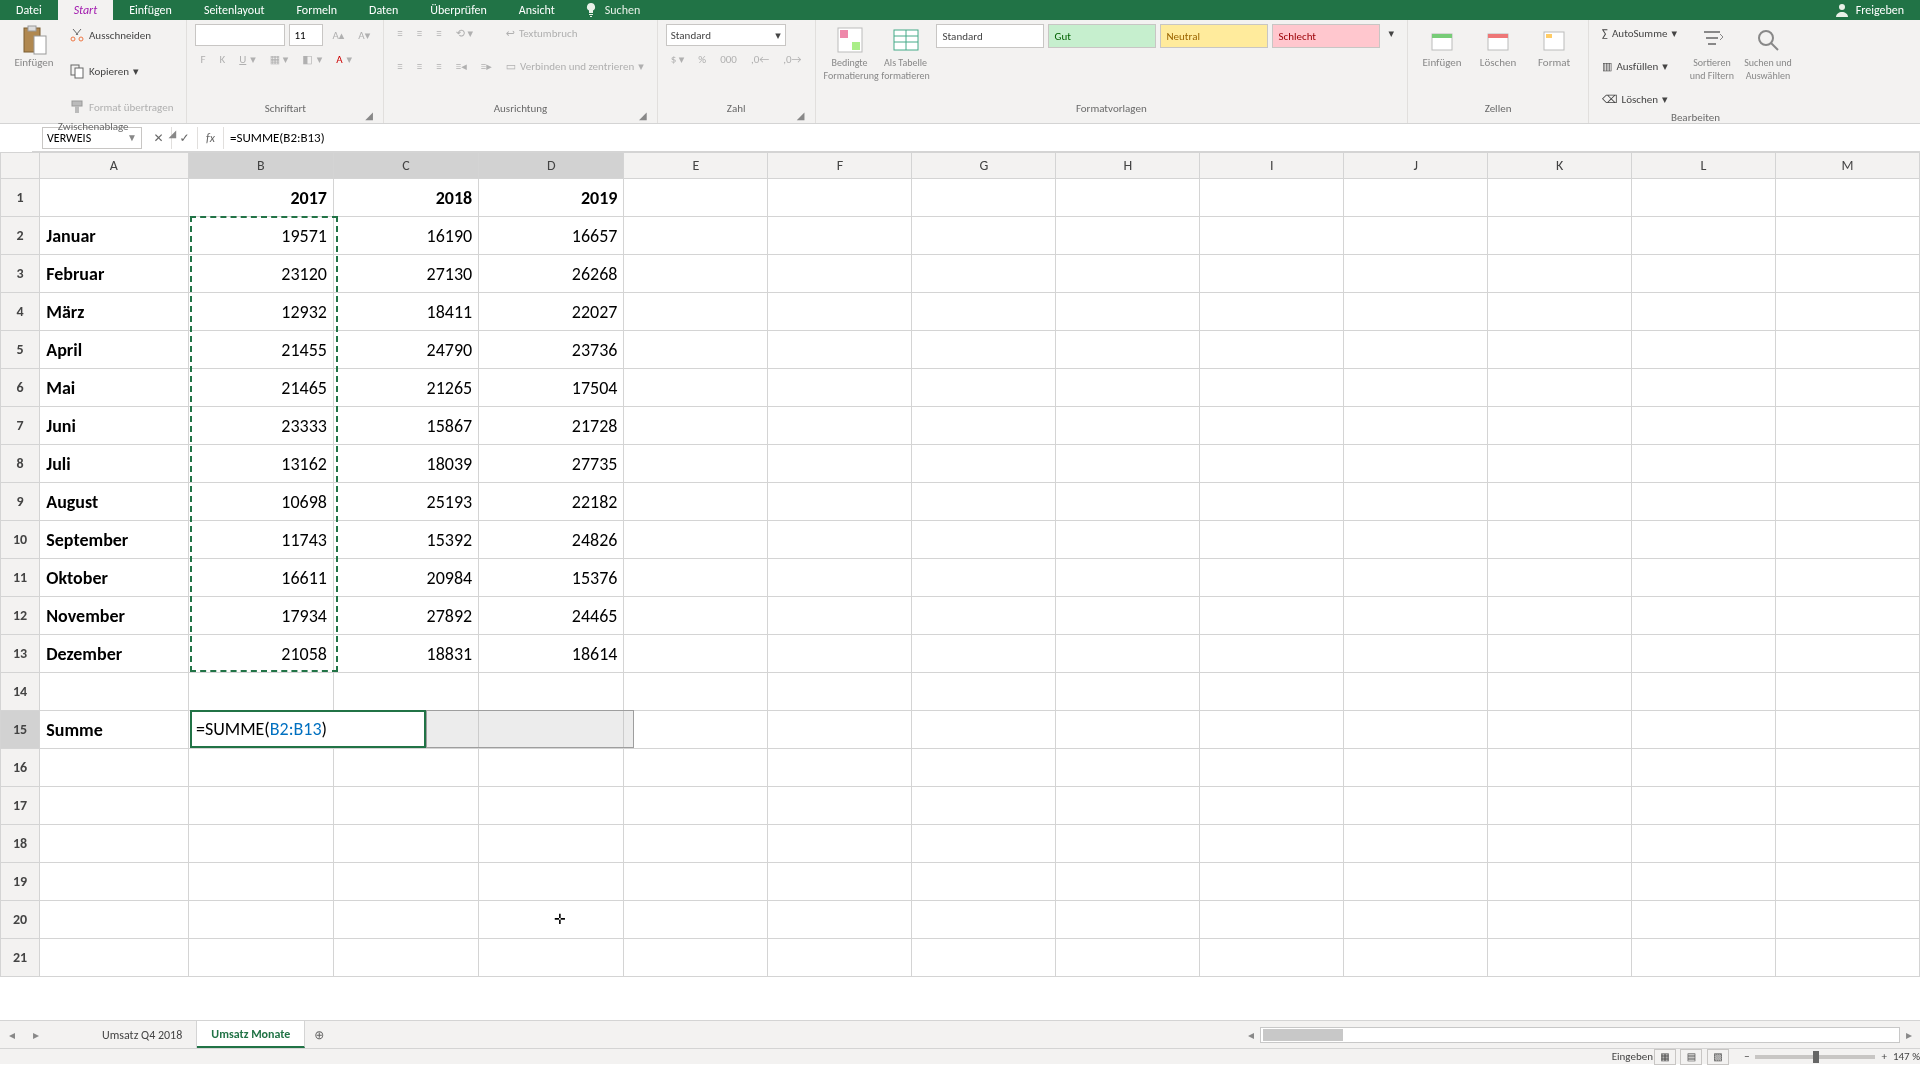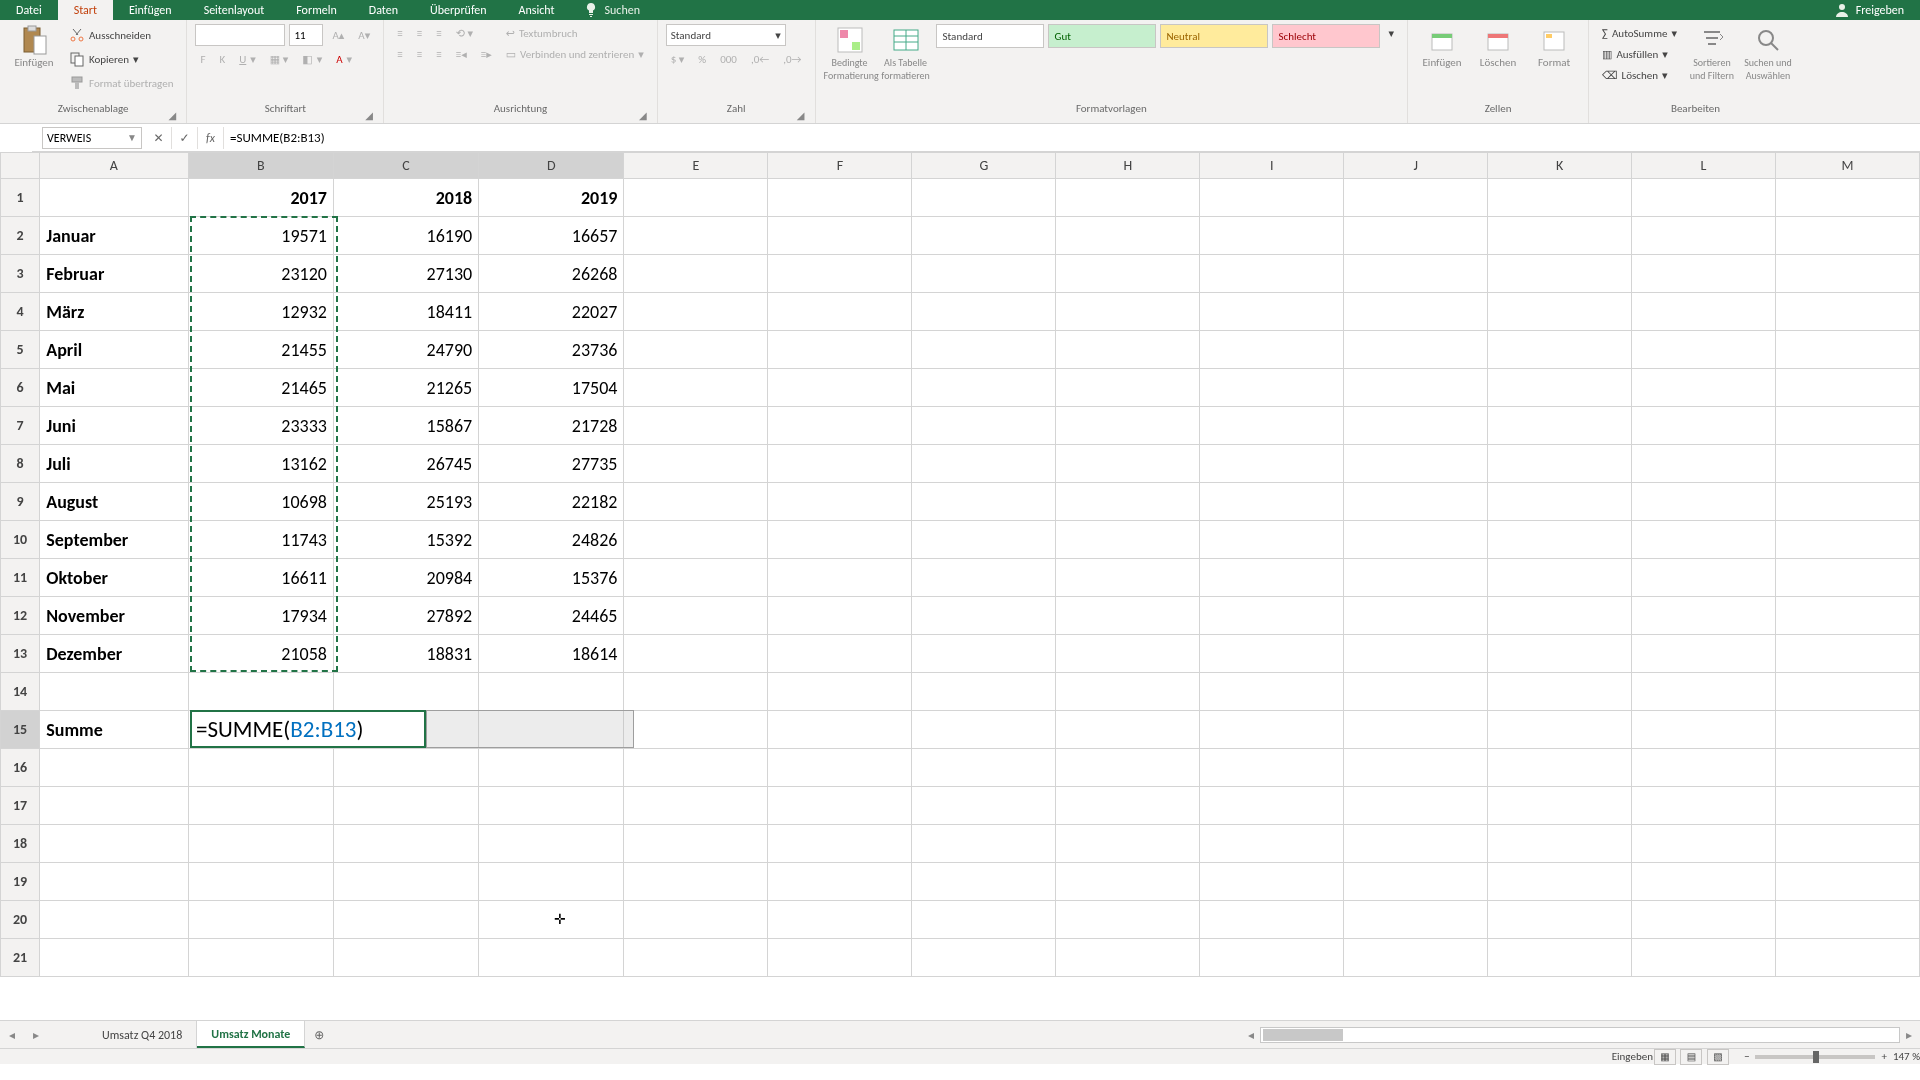--- a/index.html
+++ b/index.html
@@ -1,33 +1,33 @@
 <!DOCTYPE html>
 <html><head>
 <meta charset="utf-8">
 <style>
 * { margin:0; padding:0; box-sizing:border-box; font-family:"Segoe UI","Calibri",sans-serif; }
 html,body { width:1920px; height:1080px; background:#fff; overflow:hidden; }
 
 
 .titlebar { height:20px; background:#217346; display:flex; align-items:center; color:#fff; font-size:12px; }
 .titlebar .tab { padding:0 16px; height:100%; display:flex; align-items:center; cursor:pointer; }
-.titlebar .tab.active { background:#f3f2f1; color:#c2410c; }
+.titlebar .tab.active { background:#f3f2f1; color:#a21caf;font-style:italic; }
 .titlebar .spacer { flex:1; }
 .titlebar .search { display:flex; align-items:center; gap:6px; padding:0 12px; color:#e8f1e8; }
 .titlebar .share { display:flex; align-items:center; gap:6px; padding:0 16px; }
 .titlebar svg { fill:#e8f1e8; }
 
 
 .ribbon { height:104px; background:#f3f2f1; border-bottom:1px solid #d4d4d4; display:flex; align-items:stretch; font-size:11px; color:#444; }
 .ribbon .group { border-right:1px solid #e1dfdd; padding:4px 8px 0 8px; display:flex; flex-direction:column; }
 .ribbon .group .body { flex:1; display:flex; align-items:flex-start; gap:4px; }
 .ribbon .group .label { text-align:center; font-size:11px; color:#6a6a6a; padding:2px 0 8px 0; position:relative; }
 .ribbon .dlaunch { position:absolute; right:0; bottom:2px; width:12px; height:12px; color:#888; font-size:10px; }
-.ribbon .col { display:flex; flex-direction:column; gap:2px; }
+.ribbon .col { display:flex; flex-direction:column; gap:14px; }
 .ribbon .row { display:flex; align-items:center; gap:4px; }
 .ribbon .btn { padding:2px 4px; border:1px solid transparent; border-radius:2px; color:#444; background:transparent; display:flex; align-items:center; gap:4px; cursor:pointer; }
 .ribbon .btn.disabled { color:#b0b0b0; }
 .ribbon .bigbtn { text-align:center; width:52px; color:#888; }
 .ribbon .bigbtn .ic { width:32px; height:32px; margin:0 auto; display:block; }
 .ribbon input.fnt { width:90px; height:22px; border:1px solid #c8c6c4; background:#fff; font-size:11px; padding:0 4px; }
 .ribbon input.fntsz { width:34px; height:22px; border:1px solid #c8c6c4; background:#fff; font-size:11px; padding:0 4px; }
 .ribbon .stylebox { width:108px; height:24px; border:1px solid #c8c6c4; background:#fff; display:flex; align-items:center; padding:0 6px; font-size:11px; }
 .ribbon .stylebox.std { color:#444; }
 .ribbon .stylebox.gut { background:#c6efce; color:#006100; }
@@ -55,21 +55,21 @@
 .grid td { padding:0 6px; }
 .grid td.num { text-align:right; }
 .grid td.txt { text-align:left; font-weight:bold; }
 .grid td.hdrcell { text-align:right; font-weight:bold; }
 .grid .colhdr th.selcol { background:#d2d2d2; }
 .grid .rowhdr.selrow { background:#d2d2d2; }
 
 
 .ants { position:absolute; border:2px dashed #217346; pointer-events:none; }
 
-.editcell { position:absolute; border:2px solid #217346; background:#fff; font-size:23px; padding:0 4px; display:flex; align-items:center; }
+.editcell { position:absolute; border:2px solid #217346; background:#fff; font-size:18px; padding:0 4px; display:flex; align-items:center; }
 .editcell .ref { color:#0070c0; }
 
 .fillrange { position:absolute; border:1px solid #9e9e9e; background:rgba(180,180,180,.25); pointer-events:none; }
 
 
 .sheettabs { height:28px; border-top:1px solid #d4d4d4; display:flex; align-items:center; font-size:12px; background:#f3f2f1; }
 .sheettabs .nav { width:24px; text-align:center; color:#888; cursor:pointer; }
 .sheettabs .tab { padding:0 14px; height:100%; display:flex; align-items:center; border-right:1px solid #d4d4d4; background:#fff; cursor:pointer; }
 .sheettabs .tab.inactive { background:#f3f2f1; color:#444; }
 .sheettabs .tab.active { background:#fff; color:#217346; font-weight:bold; border-bottom:2px solid #217346; }
@@ -451,21 +451,21 @@
           <td class=""></td>
           <td class=""></td>
           <td class=""></td>
           <td class=""></td>
           <td class=""></td>
         </tr>
         <tr>
           <th class="rowhdr">8</th>
           <td class="txt">Juli</td>
           <td class="num">13162</td>
-          <td class="num">26745</td>
+          <td class="num">18039</td>
           <td class="num">27735</td>
           <td class=""></td>
           <td class=""></td>
           <td class=""></td>
           <td class=""></td>
           <td class=""></td>
           <td class=""></td>
           <td class=""></td>
           <td class=""></td>
           <td class=""></td>

